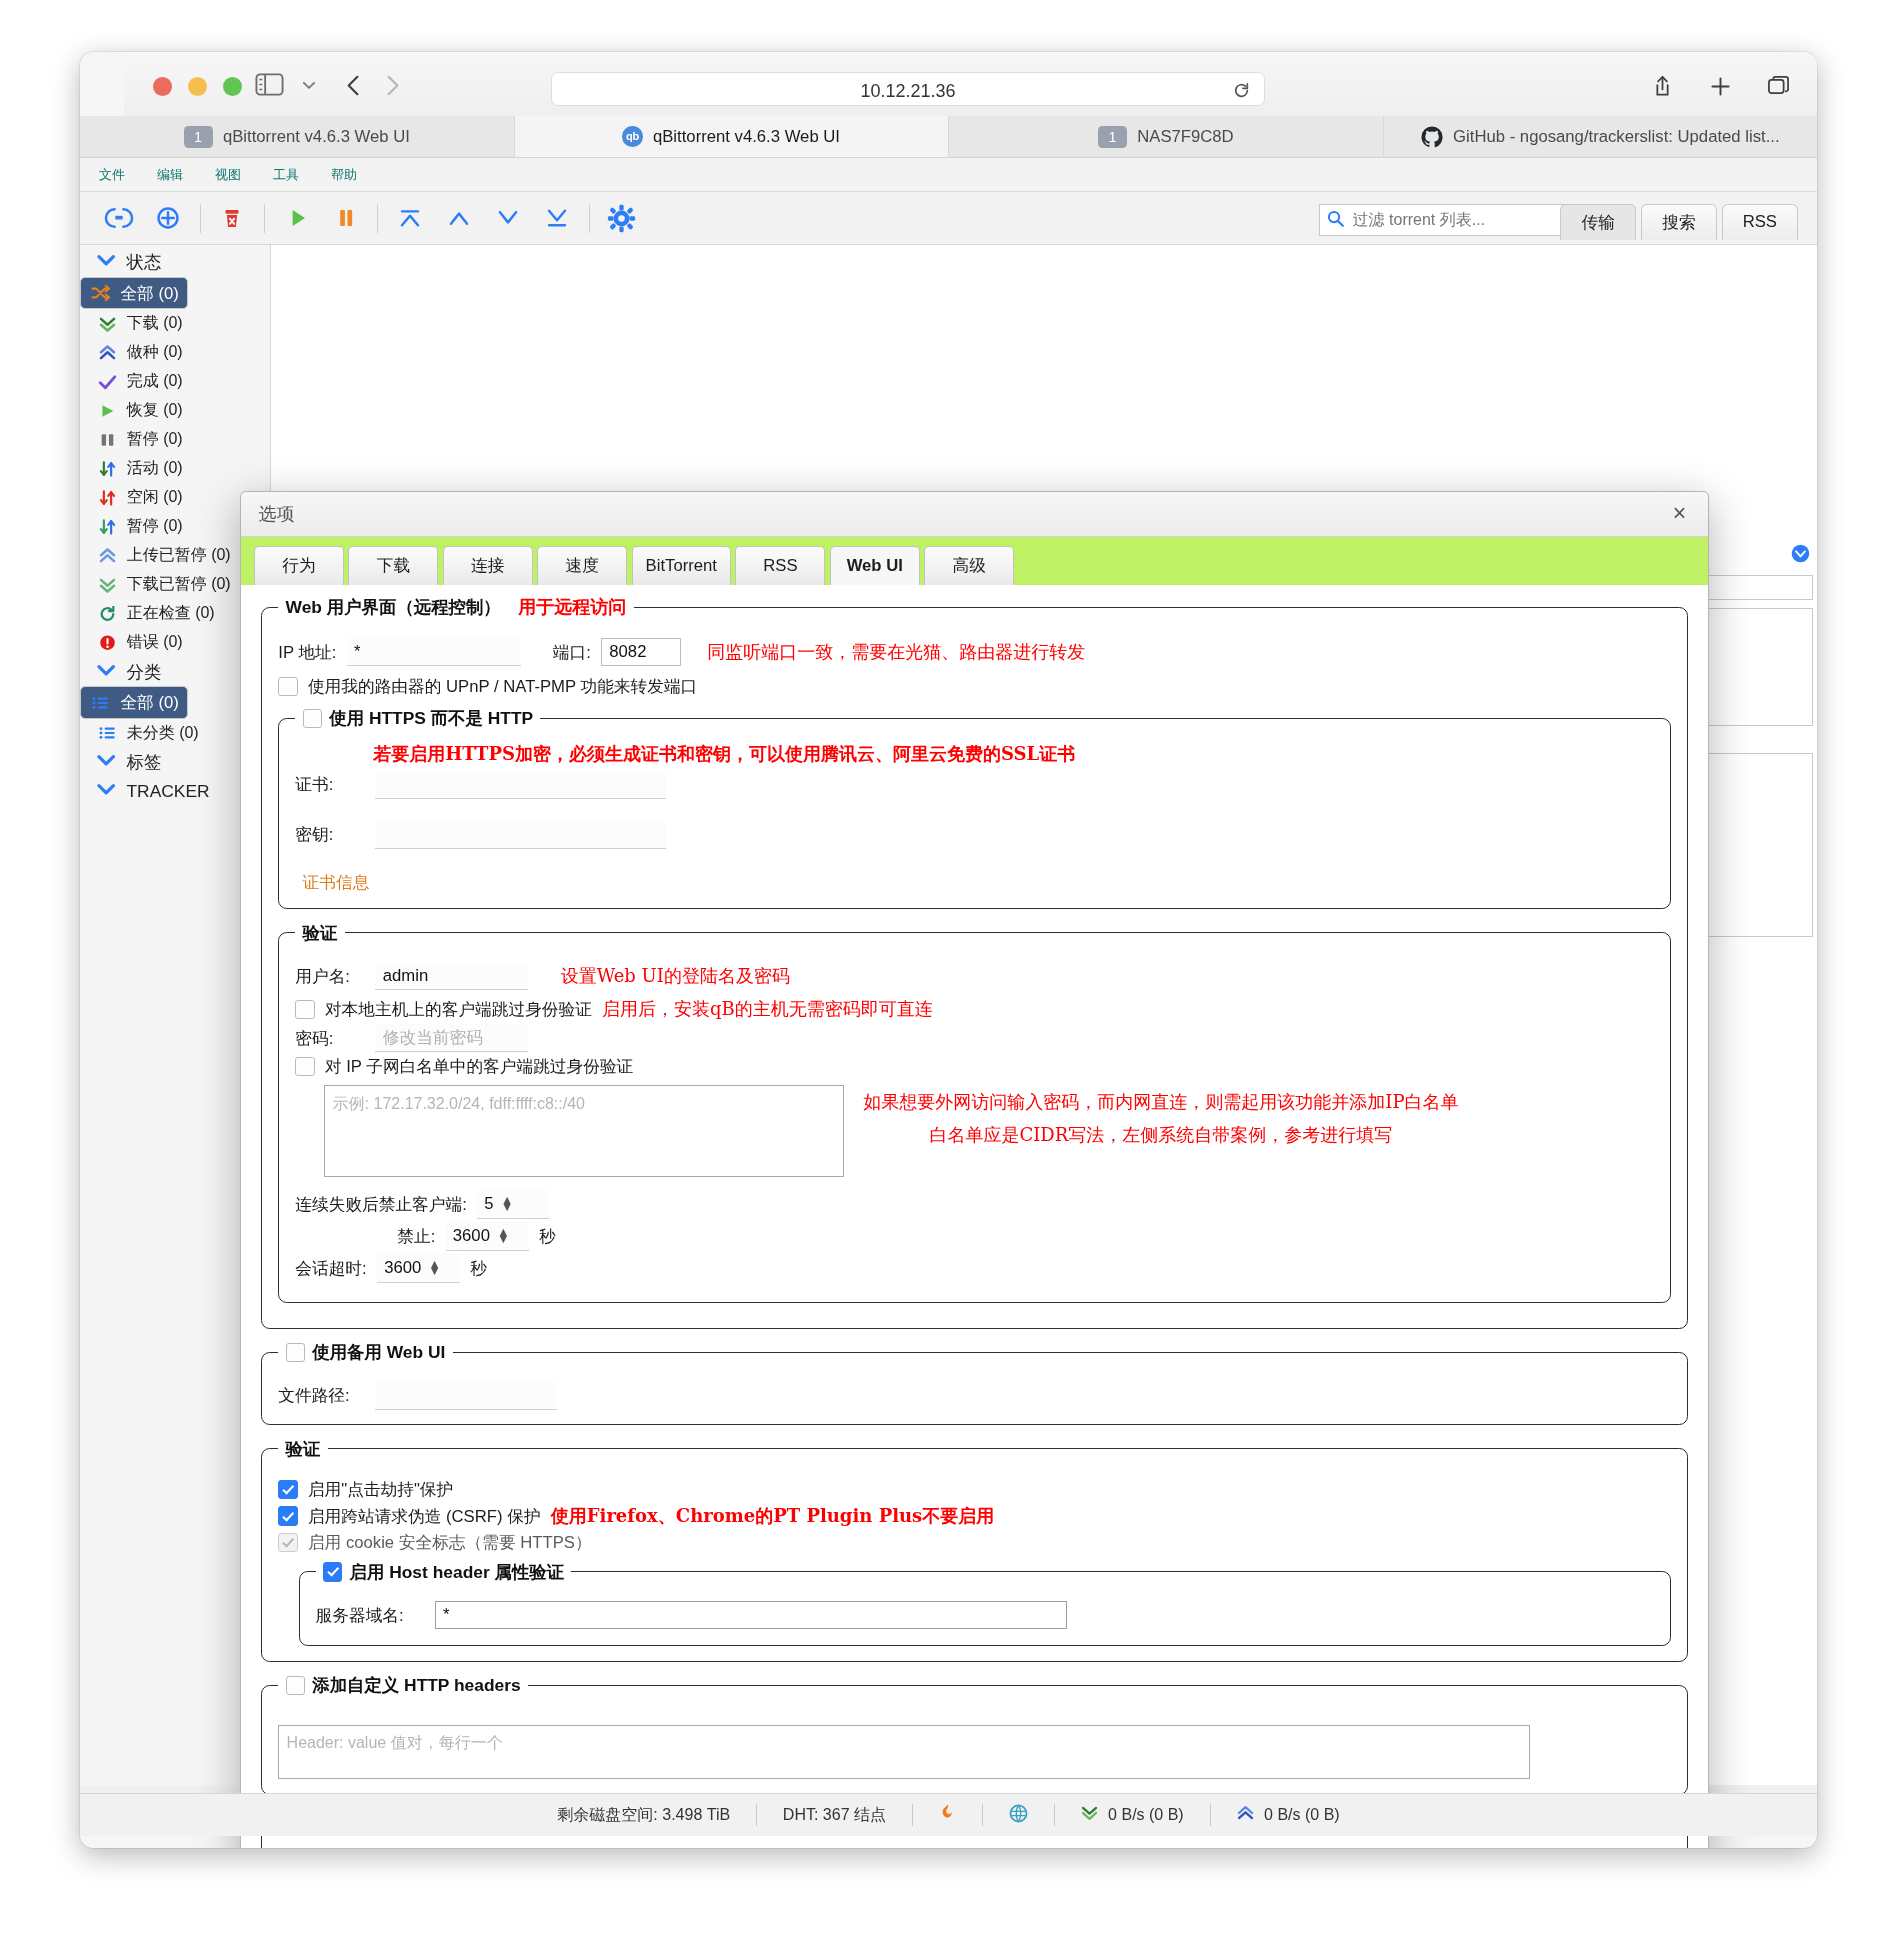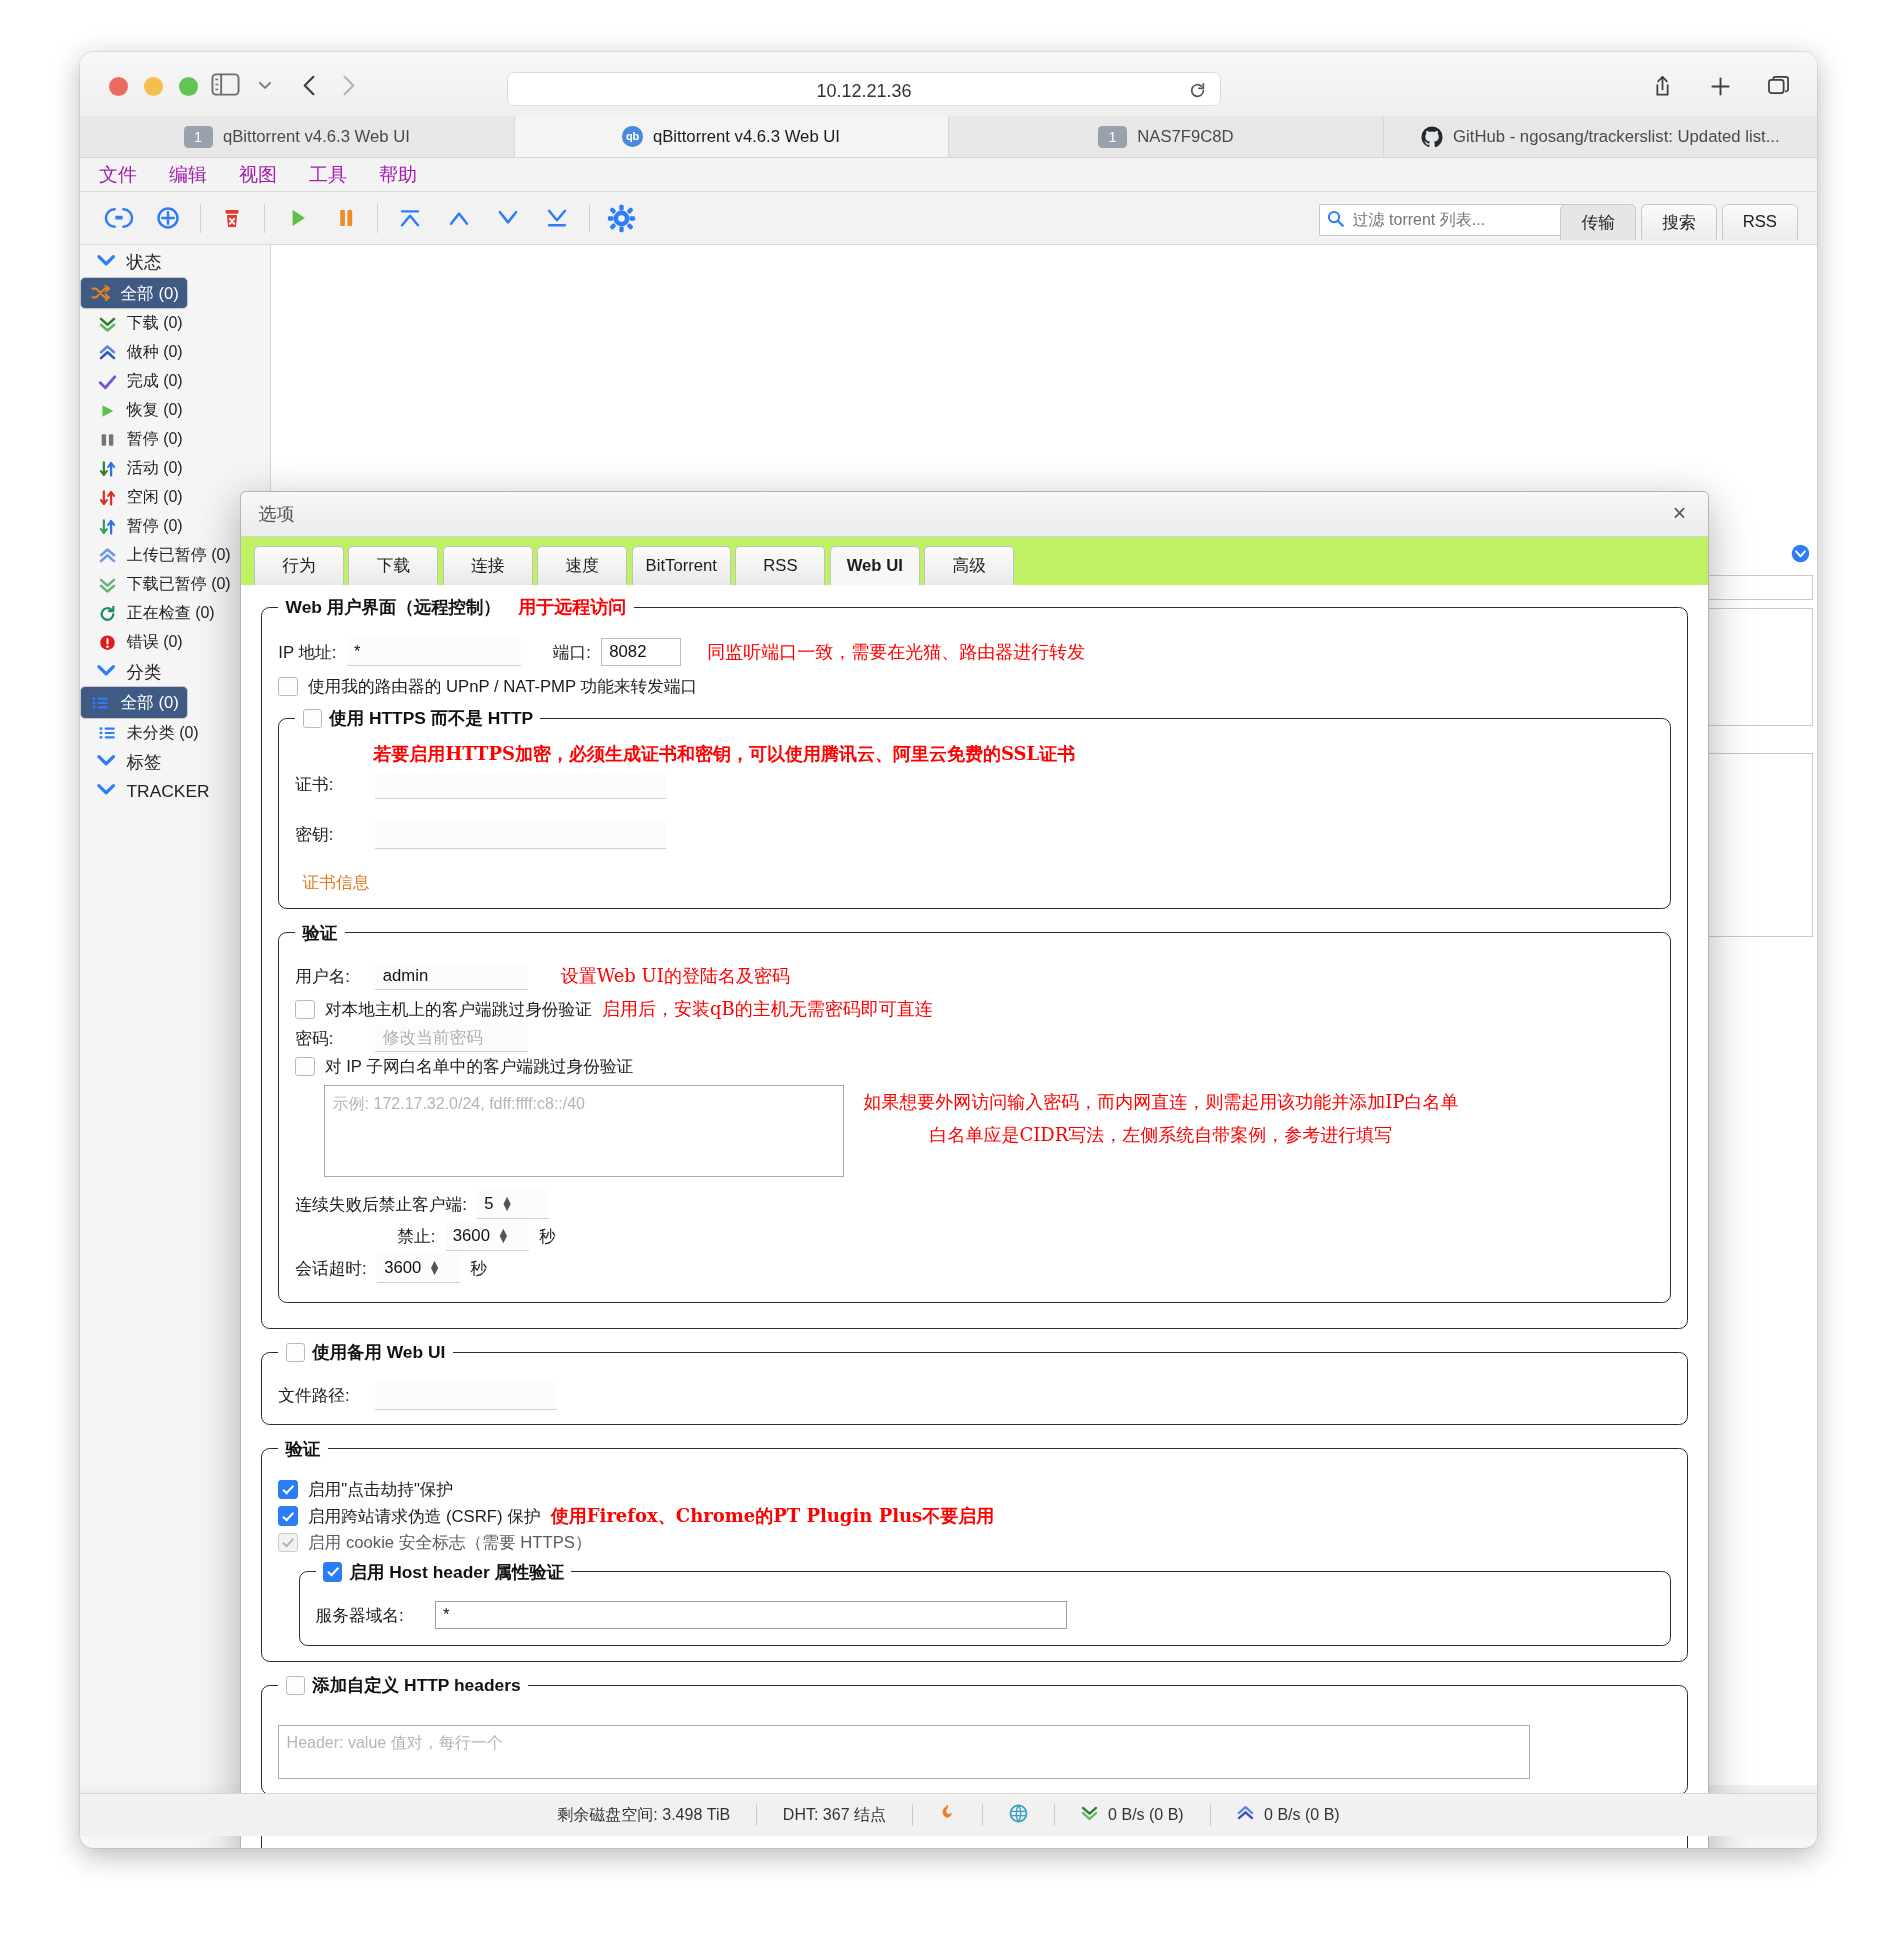--- a/index.html
+++ b/index.html
@@ -1,21 +1,21 @@
 <!DOCTYPE html>
 <html style="font-size:11.6px"><head>
 <meta charset="utf-8">
 <style>
   html,body{margin:0;padding:0;background:#ffffff;}
   body{width:1897px;height:1955px;font-family:"Liberation Sans","DejaVu Sans",sans-serif;-webkit-font-smoothing:antialiased;}
 
   
   .window{position:absolute;left:80px;top:52px;width:1737px;height:1796px;background:#f6f6f6;border-radius:13px;
           box-shadow:0 7.3px 29px rgba(0,0,0,.28),0 0 0 0.7px rgba(0,0,0,.10);overflow:hidden;}
-  .titlebar{height:64px;position:relative;background:linear-gradient(#f7f7f7,#efefef);}
+  .titlebar{height:64px;position:relative;background:linear-gradient(#f7f7f7,#efefef);margin-left:44px;}
   .traffic{position:absolute;left:29px;top:25px;display:flex;gap:16px;}
   .dot{width:19px;height:19px;border-radius:50%;}
   .dot.r{background:#ec6a5e;} .dot.y{background:#f5bf4f;} .dot.g{background:#61c554;}
   .sidebar-toggle{position:absolute;left:131px;top:20.3px;width:29px;height:25px;}
   .sidebar-toggle svg{display:block;}
   .chev-dd{position:absolute;left:174px;top:22px;width:22px;height:22px;}
   .navbtn{position:absolute;top:19px;width:29px;height:29px;}
   .navbtn.back{left:216px;} .navbtn.fwd{left:253px;}
   .urlbar{position:absolute;left:427px;top:20.3px;width:712px;height:32px;background:#fff;border:0.7px solid #dcdcdc;border-radius:7.3px;}
   .urltext{position:absolute;left:0;right:0;top:8px;text-align:center;font-size:18px;color:#333;}
@@ -28,21 +28,21 @@
   .tab{flex:1;display:flex;align-items:center;justify-content:center;gap:10.2px;font-size:16.7px;color:#4a4a4a;
        border-right:0.7px solid #d9d9d9;background:#e7e7e7;overflow:hidden;white-space:nowrap;}
   .tab.active{background:#f4f4f4;color:#1b1b1b;}
   .tabbadge{display:inline-block;min-width:19px;height:22px;line-height:22px;padding:0 5.1px;border-radius:4.4px;background:#9aa0ad;color:#fff;font-size:14.5px;text-align:center;}
   .qbdot{width:20.3px;height:20.3px;border-radius:50%;background:#4b89dc;color:#fff;font-size:11px;line-height:20.3px;text-align:center;font-weight:bold;}
   .ghdot{width:22px;height:22px;}
 
   
   .app{position:relative;height:1678px;background:#f0f0f0;}
   .menubar{height:33px;background:#f3f3f3;border-bottom:0.7px solid #dadada;display:flex;align-items:center;padding-left:19px;gap:32px;}
-  .menubar span{font-size:19px;color:#a21caf;}
+  .menubar span{font-size:13px;color:#0f766e;}
 
   .toolbar{height:52px;background:#f2f2f2;border-bottom:0.7px solid #d8d8d8;display:flex;align-items:center;position:relative;}
   .tbicons{display:flex;align-items:center;gap:0;padding-left:14.5px;}
   .tbi{width:49px;height:44px;display:flex;align-items:center;justify-content:center;}
   .tbsep{width:0.7px;height:29px;background:#cfcfcf;margin:0 7.3px;}
   .filterbox{position:absolute;left:1239px;top:11.6px;width:266px;height:30.5px;background:#fff;border:0.7px solid #c8c8c8;display:flex;align-items:center;padding-left:5.8px;gap:5.8px;}
   .filterbox input{border:0;outline:0;font-size:16px;width:218px;color:#333;font-family:inherit;background:transparent;}
   .viewtabs{position:absolute;right:19px;top:11.6px;display:flex;gap:4.4px;}
   .vtab{min-width:54px;height:35px;background:linear-gradient(#fbfbfb,#ececec);border:0.7px solid #c9c9c9;border-bottom:none;
         border-radius:5.8px 5.8px 0 0;display:flex;align-items:center;justify-content:center;font-size:16.7px;color:#222;padding:0 10.2px;}

